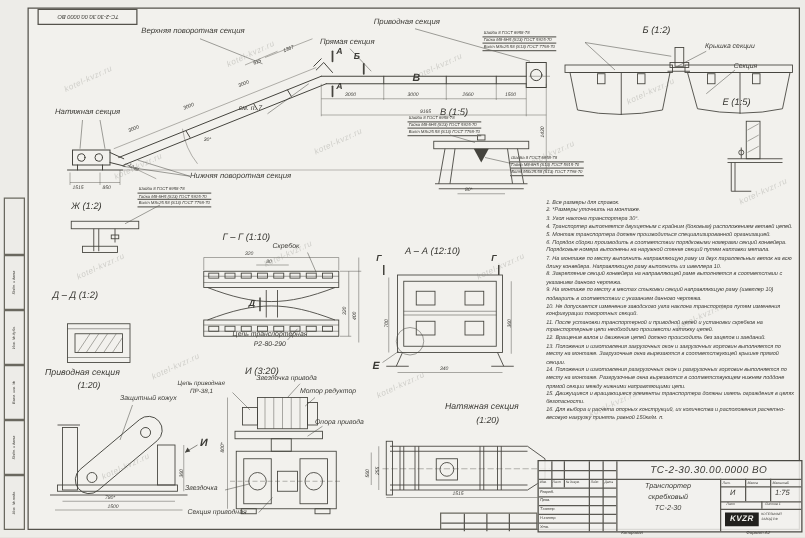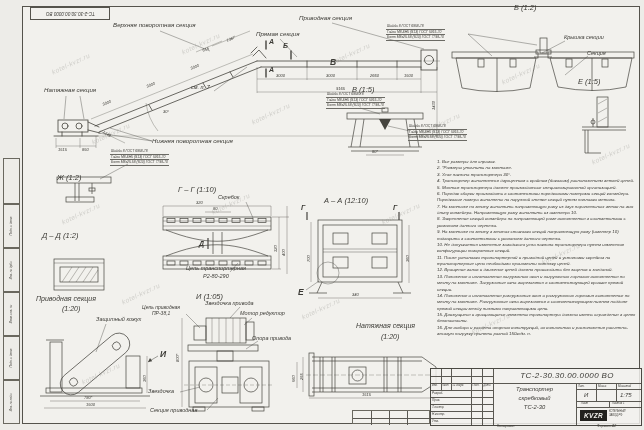--- a/index.html
+++ b/index.html
@@ -347,21 +347,21 @@
   <span class="lbl dim" style="left:326px;top:74px;">3000</span>
   <span class="lbl dim" style="left:370px;top:74px;">2660</span>
   <span class="lbl dim" style="left:404px;top:74px;">1500</span>
   <span class="lbl dim" style="left:336px;top:87px;">9165</span>
   <span class="lbl dim r90" style="left:432px;top:110px;">1430</span>
   <span class="lbl dim" style="left:58px;top:148px;">1515</span>
   <span class="lbl dim" style="left:82px;top:148px;">850</span>
   <span class="lbl dim r38" style="left:104px;top:130px;">1249</span>
   <span class="lbl dim" style="left:163px;top:110px;">30°</span>
 
-  <span class="lbl f75" style="left:514px;top:4px;">Б (1:2)</span>
+  <span class="lbl f75" style="left:514px;top:20px;">Б (1:2)</span>
   <div class="callout" style="left:386px;top:24px;">
     <div>Шайба 8 ГОСТ 6958-78</div>
     <div>Гайка М8-6Н5 (S13) ГОСТ 5915-70</div>
     <div>Болт М8х25.58 (S13) ГОСТ 7798-70</div>
   </div>
   <span class="lbl f55" style="left:564px;top:35px;">Крышка секции</span>
   <span class="lbl f55" style="left:587px;top:51px;">Секция</span>
 
   <span class="lbl f75" style="left:352px;top:86px;">В (1:5)</span>
   <div class="callout" style="left:326px;top:92px;">
@@ -371,21 +371,21 @@
   </div>
   <div class="callout" style="left:408px;top:124px;">
     <div>Шайба 8 ГОСТ 6958-78</div>
     <div>Гайка М8-6Н5 (S13) ГОСТ 5915-70</div>
     <div>Болт М8х25.58 (S13) ГОСТ 7798-70</div>
   </div>
   <span class="lbl dim" style="left:372px;top:150px;">80*</span>
 
   <span class="lbl f75" style="left:578px;top:78px;">Е (1:5)</span>
 
-  <span class="lbl f75" style="left:57px;top:174px;">Ж (1:2)</span>
+  <span class="lbl f75" style="left:57px;top:161px;">Ж (1:2)</span>
   <div class="callout" style="left:110px;top:149px;">
     <div>Шайба 8 ГОСТ 6958-78</div>
     <div>Гайка М8-6Н5 (S13) ГОСТ 5915-70</div>
     <div>Болт М8х25.58 (S13) ГОСТ 7798-70</div>
   </div>
 
   <span class="lbl f75" style="left:178px;top:186px;">Г – Г (1:10)</span>
   <span class="lbl f55" style="left:218px;top:195px;">Скребок</span>
   <span class="lbl dim" style="left:196px;top:201px;">320</span>
   <span class="lbl dim" style="left:213px;top:207px;">80</span>
@@ -406,21 +406,21 @@
   <span class="lbl dim" style="left:352px;top:293px;">340</span>
 
   <span class="lbl f7" style="left:36px;top:295px;">Приводная секция</span>
   <span class="lbl f7" style="left:62px;top:305px;">(1:20)</span>
   <span class="lbl f55" style="left:96px;top:317px;">Защитный кожух</span>
   <span class="lbl f8i" style="left:160px;top:350px;">И</span>
   <span class="lbl dim" style="left:84px;top:396px;">780*</span>
   <span class="lbl dim" style="left:86px;top:403px;">1500</span>
   <span class="lbl dim r90" style="left:143px;top:382px;">360</span>
 
-  <span class="lbl f75" style="left:196px;top:293px;">И (1:05)</span>
+  <span class="lbl f75" style="left:196px;top:293px;">И (3:20)</span>
   <span class="lbl f5" style="left:142px;top:305px;">Цепь приводная</span>
   <span class="lbl f5" style="left:152px;top:311px;">ПР-38,1</span>
   <span class="lbl f55" style="left:205px;top:301px;">Звездочка привода</span>
   <span class="lbl f55" style="left:240px;top:311px;">Мотор редуктор</span>
   <span class="lbl f55" style="left:252px;top:336px;">Опора привода</span>
   <span class="lbl dim r90" style="left:176px;top:362px;">800*</span>
   <span class="lbl f55" style="left:148px;top:389px;">Звездочка</span>
   <span class="lbl f55" style="left:150px;top:408px;">Секция приводная</span>
 
   <span class="lbl f7" style="left:356px;top:322px;">Натяжная секция</span>

